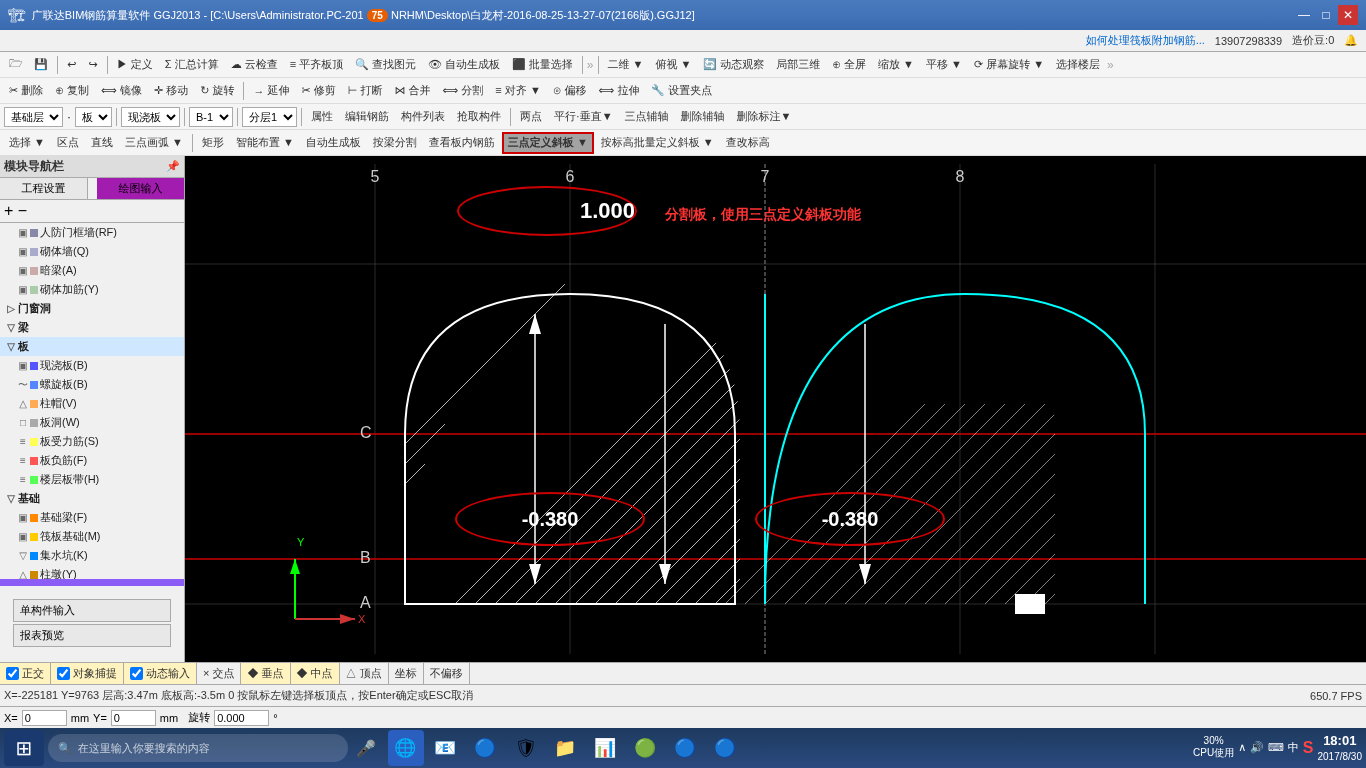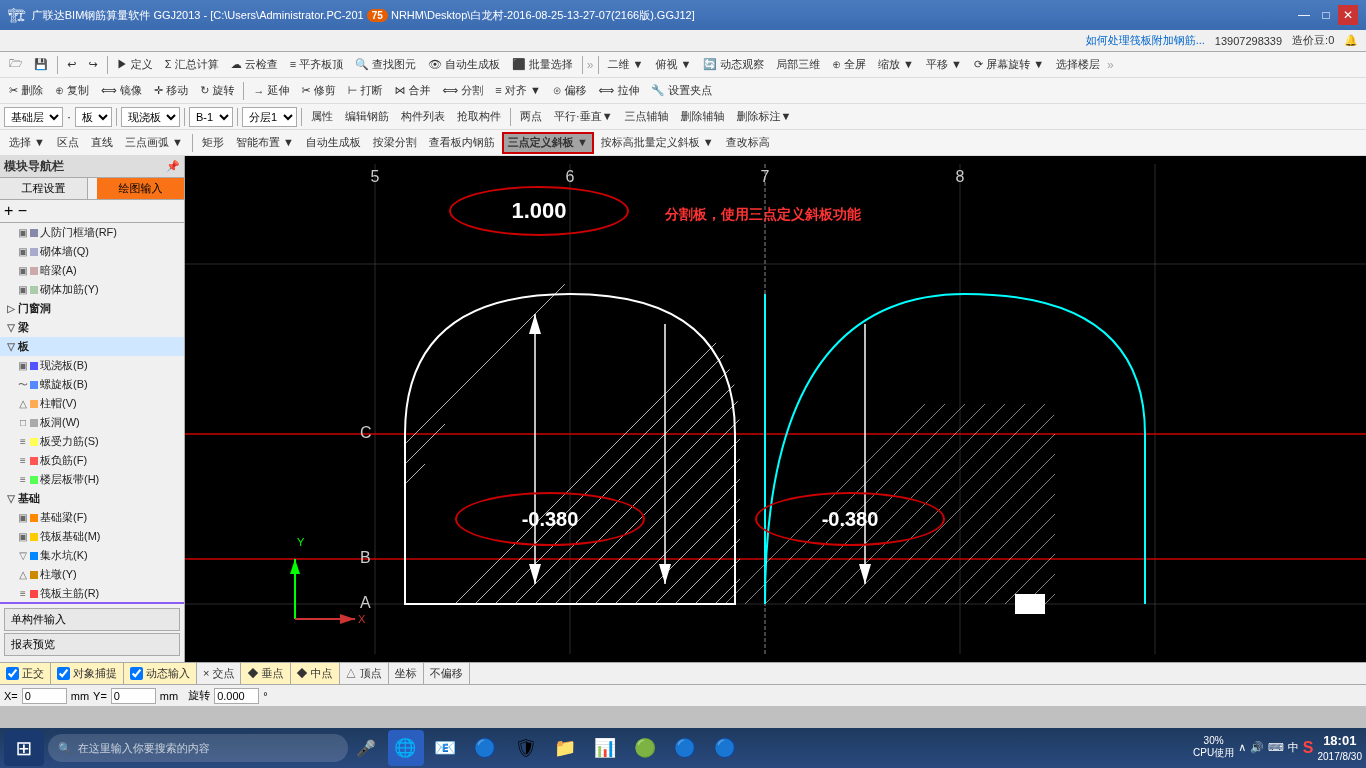--- a/index.html
+++ b/index.html
@@ -121,41 +121,41 @@
     .sidebar-nav-item {
       flex: 1;
       text-align: center;
       padding: 3px 2px;
       font-size: 11px;
       cursor: pointer;
       border-right: 1px solid #aaa;
       background: #e8e8e8;
     }
     .sidebar-nav-item:last-child { border-right: none; }
-    .sidebar-nav-item.active { background: #f97316; }
+    .sidebar-nav-item.active { background: #a21caf; }
     #sidebar-tree {
       flex: 1;
       overflow-y: auto;
       overflow-x: hidden;
     }
     .tree-item {
       display: flex;
       align-items: center;
       padding: 2px 4px;
       font-size: 11px;
       cursor: pointer;
       color: #222;
       white-space: nowrap;
     }
     .tree-item .tree-icon { width: 14px; text-align: center; font-size: 10px; color: #666; }
     .tree-group { font-weight: bold; }
     .tree-indent1 { padding-left: 16px; }
     #sidebar-bottom {
-      border-top: 2px solid #8b5cf6;
-      padding: 4px;
+      border-top: 7px solid #8b5cf6;
+      padding: 13px;
     }
     .sidebar-bottom-btn {
       display: block;
       width: 100%;
       padding: 3px 6px;
       margin-bottom: 2px;
       background: #e8e8e8;
       border: 1px solid #aaa;
       font-size: 11px;
       cursor: pointer;
@@ -558,21 +558,21 @@
         <line x1="110" y1="455" x2="110" y2="395" stroke="#00ff00" stroke-width="2"></line>
         <polygon points="110,395 105,410 115,410" fill="#00ff00"></polygon>
         <text x="112" y="382" fill="#00ff00" font-size="11">Y</text>
         <line x1="110" y1="455" x2="170" y2="455" stroke="#cc3333" stroke-width="2"></line>
         <polygon points="170,455 155,450 155,460" fill="#cc3333"></polygon>
         <text x="173" y="459" fill="#cc3333" font-size="11">X</text>
 
         <rect x="830" y="430" width="30" height="20" fill="white"></rect>
       </svg>
 
-      <div style="position:absolute; top:30px; left:264px; width:180px; height:50px; border:2.5px solid #cc0000; border-radius:50%; display:flex; align-items:center; justify-content:center;">
+      <div style="position:absolute; top:30px; left:272px; width:180px; height:50px; border:2.5px solid #cc0000; border-radius:50%; display:flex; align-items:center; justify-content:flex-end;">
         <span style="color:white; font-size:22px; font-weight:bold;">1.000</span>
       </div>
 
       <div style="position:absolute; top:336px; left:270px; width:190px; height:54px; border:2.5px solid #cc0000; border-radius:50%; display:flex; align-items:center; justify-content:center;">
         <span style="color:white; font-size:20px; font-weight:bold;">-0.380</span>
       </div>
 
       <div style="position:absolute; top:336px; left:570px; width:190px; height:54px; border:2.5px solid #cc0000; border-radius:50%; display:flex; align-items:center; justify-content:center;">
         <span style="color:white; font-size:20px; font-weight:bold;">-0.380</span>
       </div>
@@ -593,30 +593,34 @@
       <input type="checkbox" class="status-checkbox" checked="" style=""> 动态输入
     </div>
     <div class="status-item">× 交点</div>
     <div class="status-item active">◆ 垂点</div>
     <div class="status-item active">◆ 中点</div>
     <div class="status-item">△ 顶点</div>
     <div class="status-item">坐标</div>
     <div class="status-item">不偏移</div>
   </div>
 
+  <div id="coordbar">
+    <span>X=-225181  Y=9763    层高:3.47m   底板高:-3.5m    0      按鼠标左键选择板顶点，按Enter确定或ESC取消</span>
+    <span class="coord-fps">650.7 FPS</span>
+  </div>
 
   <div style="height:22px; background:#f0f0f0; border-top:1px solid #aaa; display:flex; align-items:center; font-size:11px; padding:0 4px; gap:4px;">
     <span>X=</span>
     <input type="text" class="coord-input" value="0" style="">
     <span>mm</span>
     <span>Y=</span>
     <input type="text" class="coord-input" value="0" style="">
     <span>mm</span>
     <span style="margin-left:6px;">旋转</span>
-    <input type="text" class="coord-input" value="0.000" style="width: 45px;">
+    <input type="text" class="coord-input" value="0.000" style="width: 55px;">
     <span>°</span>
   </div>
 
 </div>
 
 <div id="taskbar">
   <div class="taskbar-start">
     <span style="color:white; font-size:20px;">⊞</span>
   </div>
   <div class="taskbar-search">

